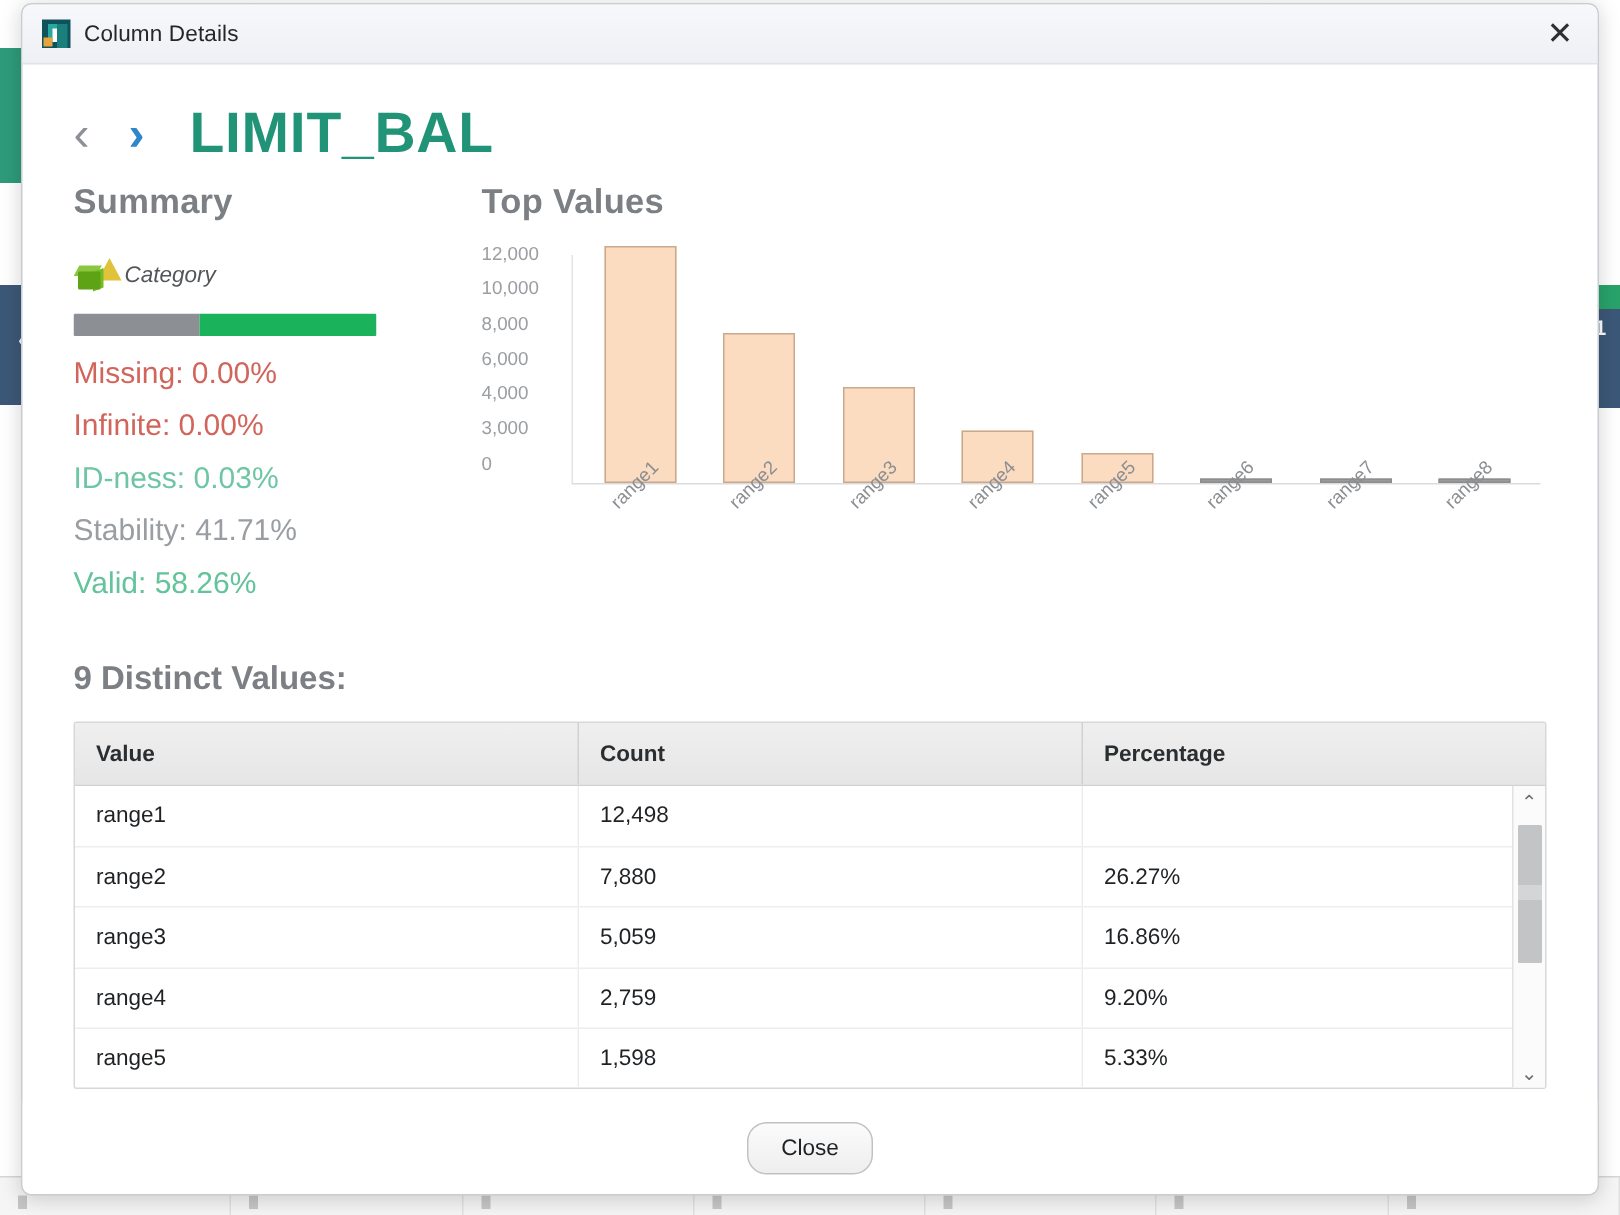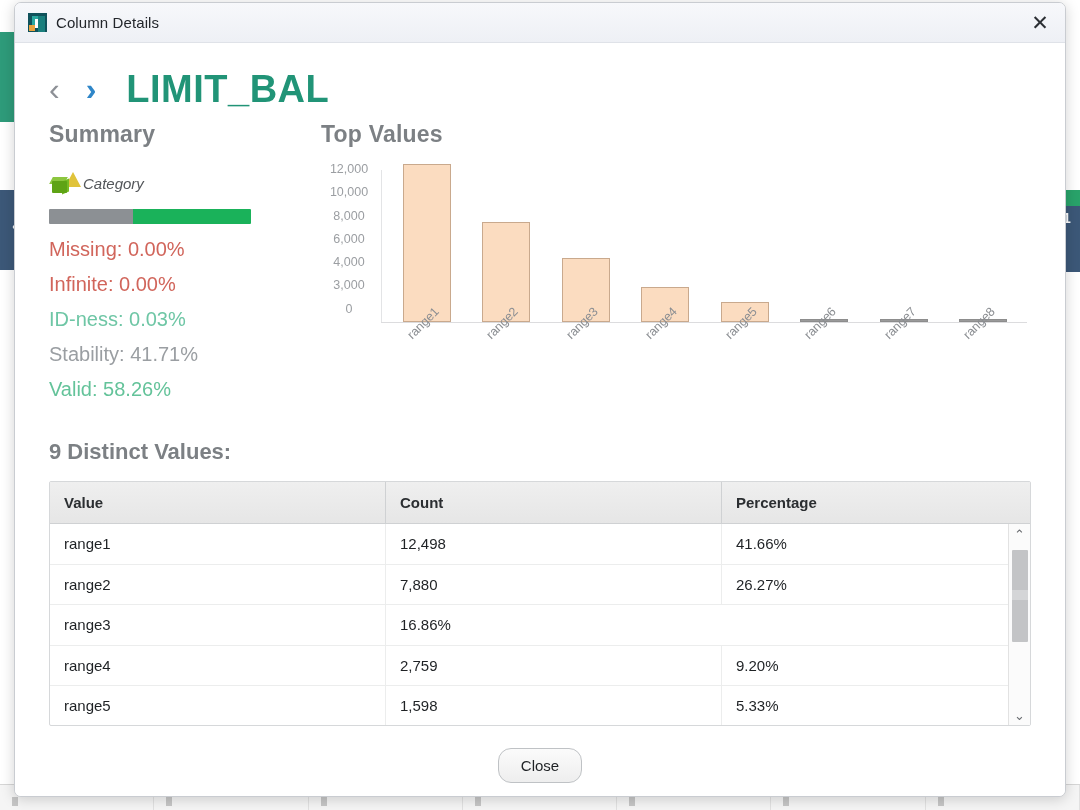--- a/index.html
+++ b/index.html
@@ -123,21 +123,21 @@
   .s-infinite { color: #d1655b; }
   .s-idness   { color: #6ec6a5; }
   .s-stability{ color: #9a9ea2; }
   .s-valid    { color: #64c39a; }
 
   
   #chart-wrap { position: relative; height: 210px; }
   #y-labels {
     position: absolute; left: 0; top: -7px; width: 56px; height: 152px;
     display: flex; flex-direction: column; justify-content: space-between;
-    text-align: center;
+    text-align: left;
   }
   #y-labels span { font-size: 12.5px; color: #9b9ea2; line-height: 1; }
   #axis-v {
     position: absolute; left: 60px; top: 0px; width: 1px; height: 152px; background: #e3e4e6;
   }
   #axis-h {
     position: absolute; left: 60px; right: 4px; top: 152px; height: 1px; background: #dcdcde;
   }
   #bars {
     position: absolute; left: 66px; right: 8px; top: 0; height: 152px;
@@ -379,29 +379,29 @@
     <div id="table-box">
       <div id="thead">
         <div class="col-1">Value</div>
         <div class="col-2">Count</div>
         <div class="col-3">Percentage</div>
       </div>
       <div id="tbody">
           <div class="trow">
             <div class="col-1">range1</div>
             <div class="col-2">12,498</div>
-            <div class="col-3">41.66%</div>
           </div>
           <div class="trow">
             <div class="col-1">range2</div>
             <div class="col-2">7,880</div>
             <div class="col-3">26.27%</div>
           </div>
           <div class="trow">
             <div class="col-1">range3</div>
+            <div class="col-2">5,059</div>
             <div class="col-3">16.86%</div>
           </div>
           <div class="trow">
             <div class="col-1">range4</div>
             <div class="col-2">2,759</div>
             <div class="col-3">9.20%</div>
           </div>
           <div class="trow">
             <div class="col-1">range5</div>
             <div class="col-2">1,598</div>

